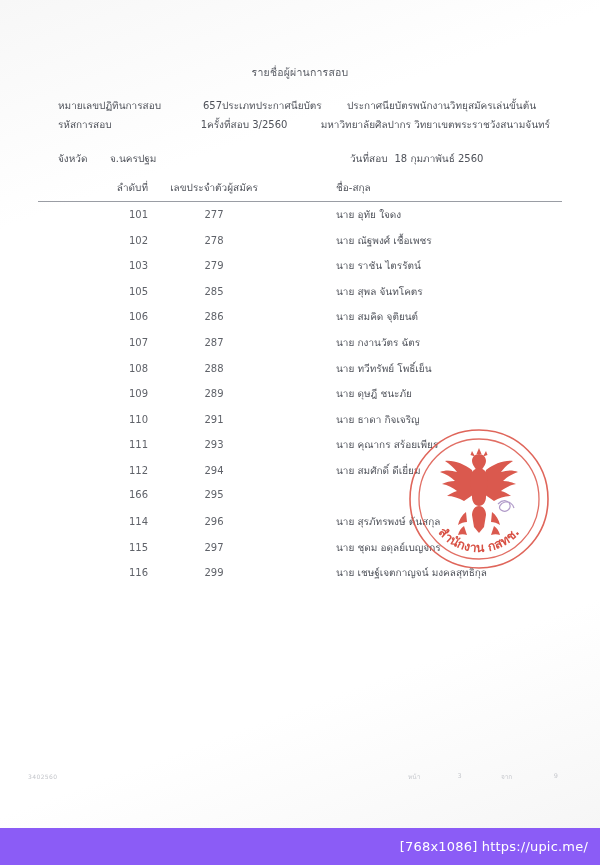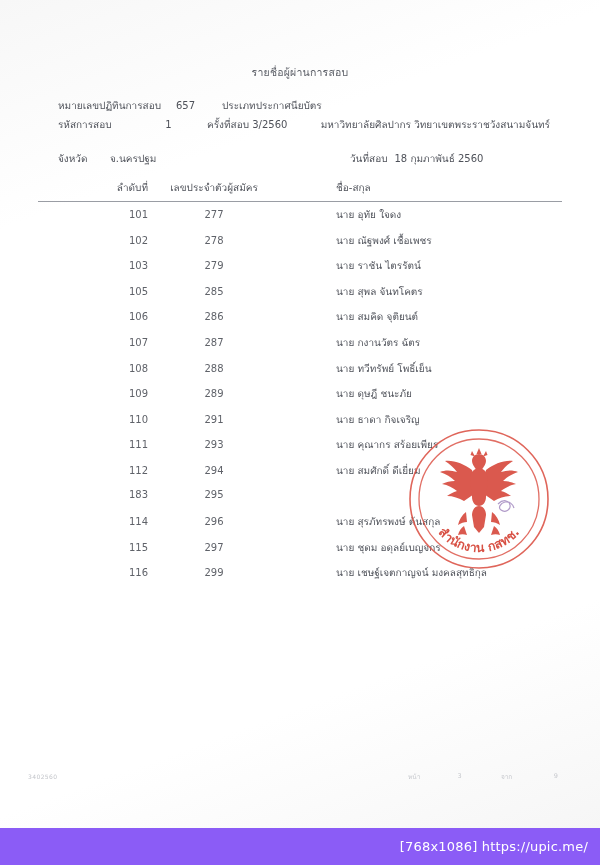--- a/index.html
+++ b/index.html
@@ -62,21 +62,21 @@
     font-size: 10px;
     color: #4e5159;
   }
   .meta-row {
     display: flex;
     align-items: baseline;
     height: 19px;
     white-space: nowrap;
   }
   .m-label   { width: 118px; }
-  .m-value   { width: 46px; text-align: left; }
+  .m-value   { width: 46px; text-align: right; }
   .m-label2  { width: 125px; }
   .m-value2  { flex: 1; }
 
   #province-row {
     position: absolute;
     left: 58px; top: 151px;
     width: 492px;
     display: flex;
     align-items: baseline;
     font-size: 10px;
@@ -181,20 +181,21 @@
   <div id="scan-edge-right"></div>
   <div id="scan-tint"></div>
 
   <div id="doc-title">รายชื่อผู้ผ่านการสอบ</div>
 
   <div id="header-meta">
     <div class="meta-row">
       <span class="m-label">หมายเลขปฏิทินการสอบ</span>
       <span class="m-value">657</span>
       <span class="m-label2">ประเภทประกาศนียบัตร</span>
+      <span class="m-value2">ประกาศนียบัตรพนักงานวิทยุสมัครเล่นขั้นต้น</span>
     </div>
     <div class="meta-row">
       <span class="m-label">รหัสการสอบ</span>
       <span class="m-value">1</span>
       <span class="m-label2">
         <span>ครั้งที่สอบ</span>
         <span>3/2560</span>
       </span>
       <span class="m-value2">มหาวิทยาลัยศิลปากร วิทยาเขตพระราชวังสนามจันทร์</span>
     </div>
@@ -264,21 +265,21 @@
           <span class="c-seq">111</span>
           <span class="c-id">293</span>
           <span class="c-name">นาย คุณากร สร้อยเพียร</span>
         </div>
         <div class="t-row">
           <span class="c-seq">112</span>
           <span class="c-id">294</span>
           <span class="c-name">นาย สมศักดิ์ ดีเยี่ยม</span>
         </div>
         <div class="t-row">
-          <span class="c-seq">183</span>
+          <span class="c-seq">166</span>
           <span class="c-id">295</span>
         </div>
         <div class="t-row">
           <span class="c-seq">114</span>
           <span class="c-id">296</span>
           <span class="c-name">นาย สุรภัทรพงษ์ ต้นสกุล</span>
         </div>
         <div class="t-row">
           <span class="c-seq">115</span>
           <span class="c-id">297</span>

